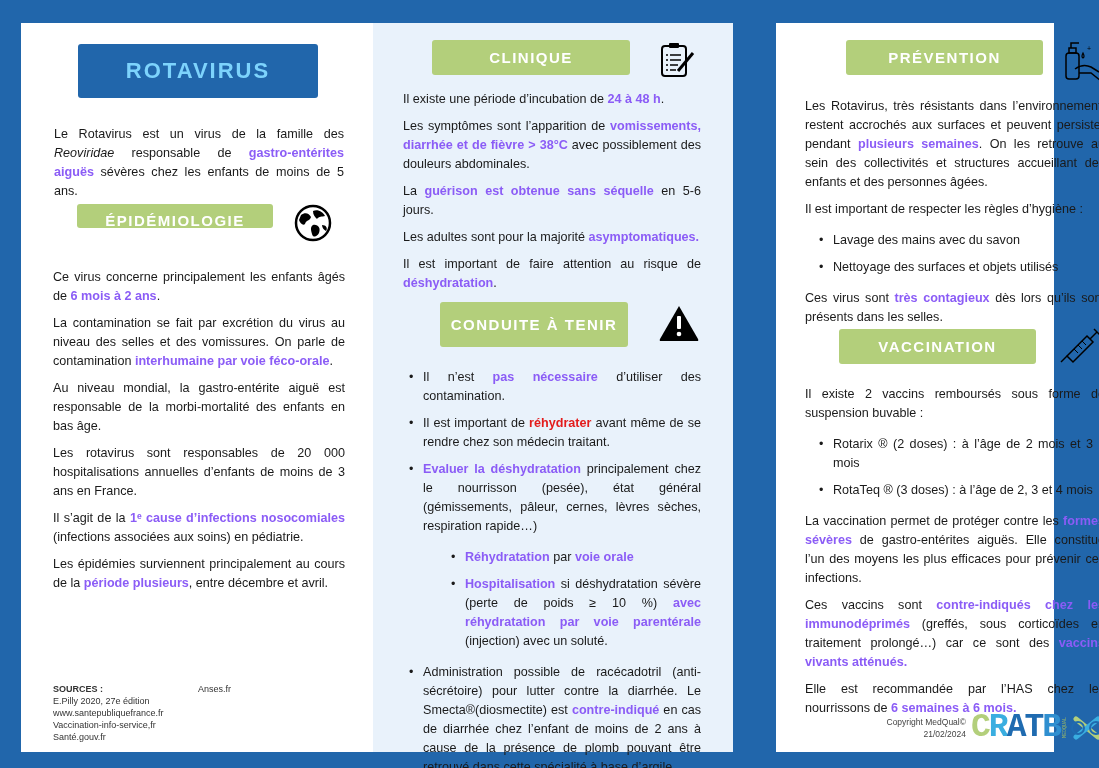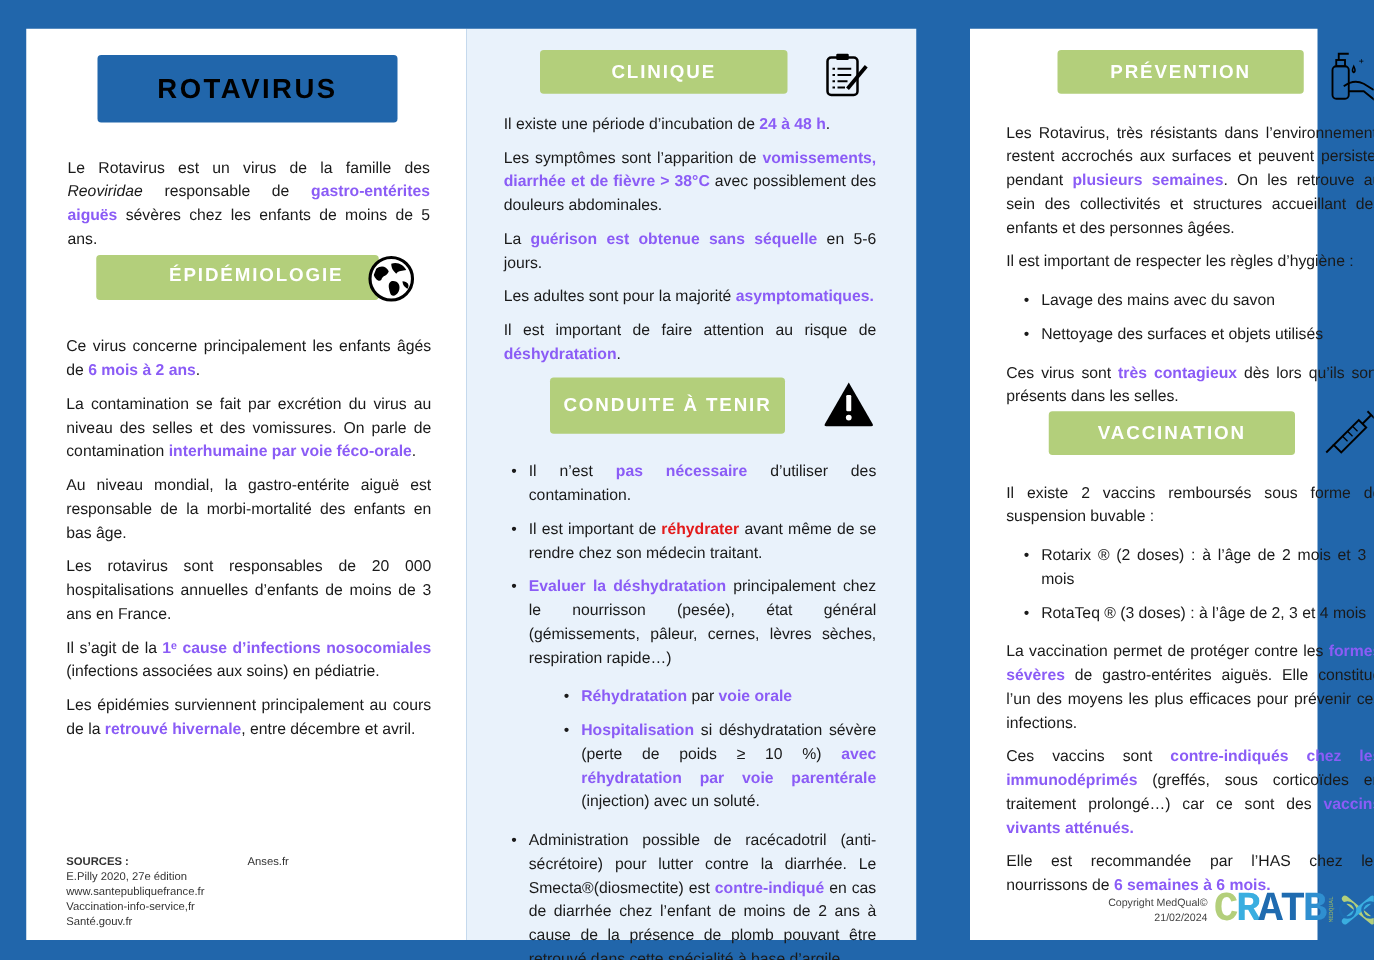--- a/index.html
+++ b/index.html
@@ -2,56 +2,56 @@
 <html><head>
 <meta charset="utf-8">
 <style>
   html,body{margin:0;padding:0;}
   body{width:1099px;height:768px;background:#2166ab;position:relative;overflow:hidden;
        font-family:"Liberation Sans","DejaVu Sans",sans-serif;color:#1a1a1a;}
   .panel{position:absolute;top:23px;height:729px;box-sizing:border-box;}
   #left{left:21px;width:352px;background:#fff;}
   #mid{left:373px;width:360px;background:#e9f2fb;padding-left:28px;}
   #right{left:776px;width:278px;background:#fff;padding-left:24px;}
-  .title-box{position:absolute;background:#2166ab;color:#000000;font-weight:bold;
+  .title-box{position:absolute;background:#2166ab;color:#7dd3fc;font-weight:bold;
      font-size:22px;letter-spacing:2px;text-align:center;border-radius:3px;}
   .sec{position:absolute;background:#b3cf7b;color:#fff;font-weight:bold;font-size:15px;
      letter-spacing:1.5px;text-align:center;border-radius:3px;}
   .txt{position:absolute;font-size:12.6px;line-height:19px;text-align:justify;}
   .txt p{margin:0 0 8px 0;}
   .b{color:#8b5cf6;font-weight:bold;}
   .r{color:#e31b1b;font-weight:bold;}
   ul{margin:12px;padding:0;list-style:none;}
   li{position:relative;padding-left:16px;margin-bottom:8px;}
   li:before{content:"•";position:absolute;left:2px;top:0;}
   ul.sub li{margin-left:42px;}
   .icon{position:absolute;}
   .src{position:absolute;font-size:9px;line-height:12px;color:#333;}
 </style>
 </head>
 <body>
 
 <div id="left" class="panel">
   <div class="title-box" style="left:57px;top:21px;width:240px;height:54px;line-height:54px;">ROTAVIRUS</div>
   <div class="txt" style="left:33px;top:102px;width:290px;"><span>Le Rotavirus est un virus de la famille des </span><span style="font-style: italic;">Reoviridae</span><span> responsable de </span><span class="b">gastro-entérites aiguës</span><span> sévères chez les enfants de moins de 5 ans.</span></div>
-  <div class="sec" style="left:56px;top:181px;width:196px;height:36px;line-height:34px;padding-left:30px;">ÉPIDÉMIOLOGIE</div>
+  <div class="sec" style="left:56px;top:181px;width:196px;height:24px;line-height:34px;">ÉPIDÉMIOLOGIE</div>
   <svg class="icon" style="left:272px;top:180px;" width="40" height="40" viewBox="0 0 40 40">
     <circle cx="20" cy="20" r="17" fill="#fff" stroke="#000" stroke-width="2.5"></circle>
     <path d="M8 12 C12 9 16 10 18 14 C17 18 13 17 12 21 C10 23 7 20 6 17 Z" fill="#000"></path>
     <path d="M20 8 C25 6 30 9 32 13 C29 14 26 13 24 16 C22 14 20 12 20 8Z" fill="#000"></path>
     <path d="M20 22 C25 21 28 25 26 30 C24 34 20 35 19 31 C18 27 17 24 20 22Z" fill="#000"></path>
     <path d="M29 22 C33 22 35 25 33 28 C31 27 29 25 29 22Z" fill="#000"></path>
   </svg>
   <div class="txt" style="left:32px;top:245px;width:292px;">
       <p><span>Ce virus concerne principalement les enfants âgés de </span><span class="b">6 mois à 2 ans</span><span>.</span></p>
       <p><span>La contamination se fait par excrétion du virus au niveau des selles et des vomissures. On parle de contamination </span><span class="b">interhumaine par voie féco-orale</span><span>.</span></p>
       <p><span>Au niveau mondial, la gastro-entérite aiguë est responsable de la morbi-mortalité des enfants en bas âge.</span></p>
       <p><span>Les rotavirus sont responsables de 20 000 hospitalisations annuelles d’enfants de moins de 3 ans en France.</span></p>
       <p><span>Il s’agit de la </span><span class="b">1ᵉ cause d’infections nosocomiales</span><span> (infections associées aux soins) en pédiatrie.</span></p>
-      <p><span>Les épidémies surviennent principalement au cours de la </span><span class="b">retrouvé hivernale</span><span>, entre décembre et avril.</span></p>
+      <p><span>Les épidémies surviennent principalement au cours de la </span><span class="b">période plusieurs</span><span>, entre décembre et avril.</span></p>
     </div>
   <div class="src" style="left:32px;top:660px;">
     <div style="font-weight:bold;">SOURCES :</div>
     <div>E.Pilly 2020, 27e édition</div>
     <div>www.santepubliquefrance.fr</div>
     <div>Vaccination-info-service,fr</div>
     <div>Santé.gouv.fr</div>
   </div>
   <div class="src" style="left:177px;top:660px;">Anses.fr</div>
 </div>

